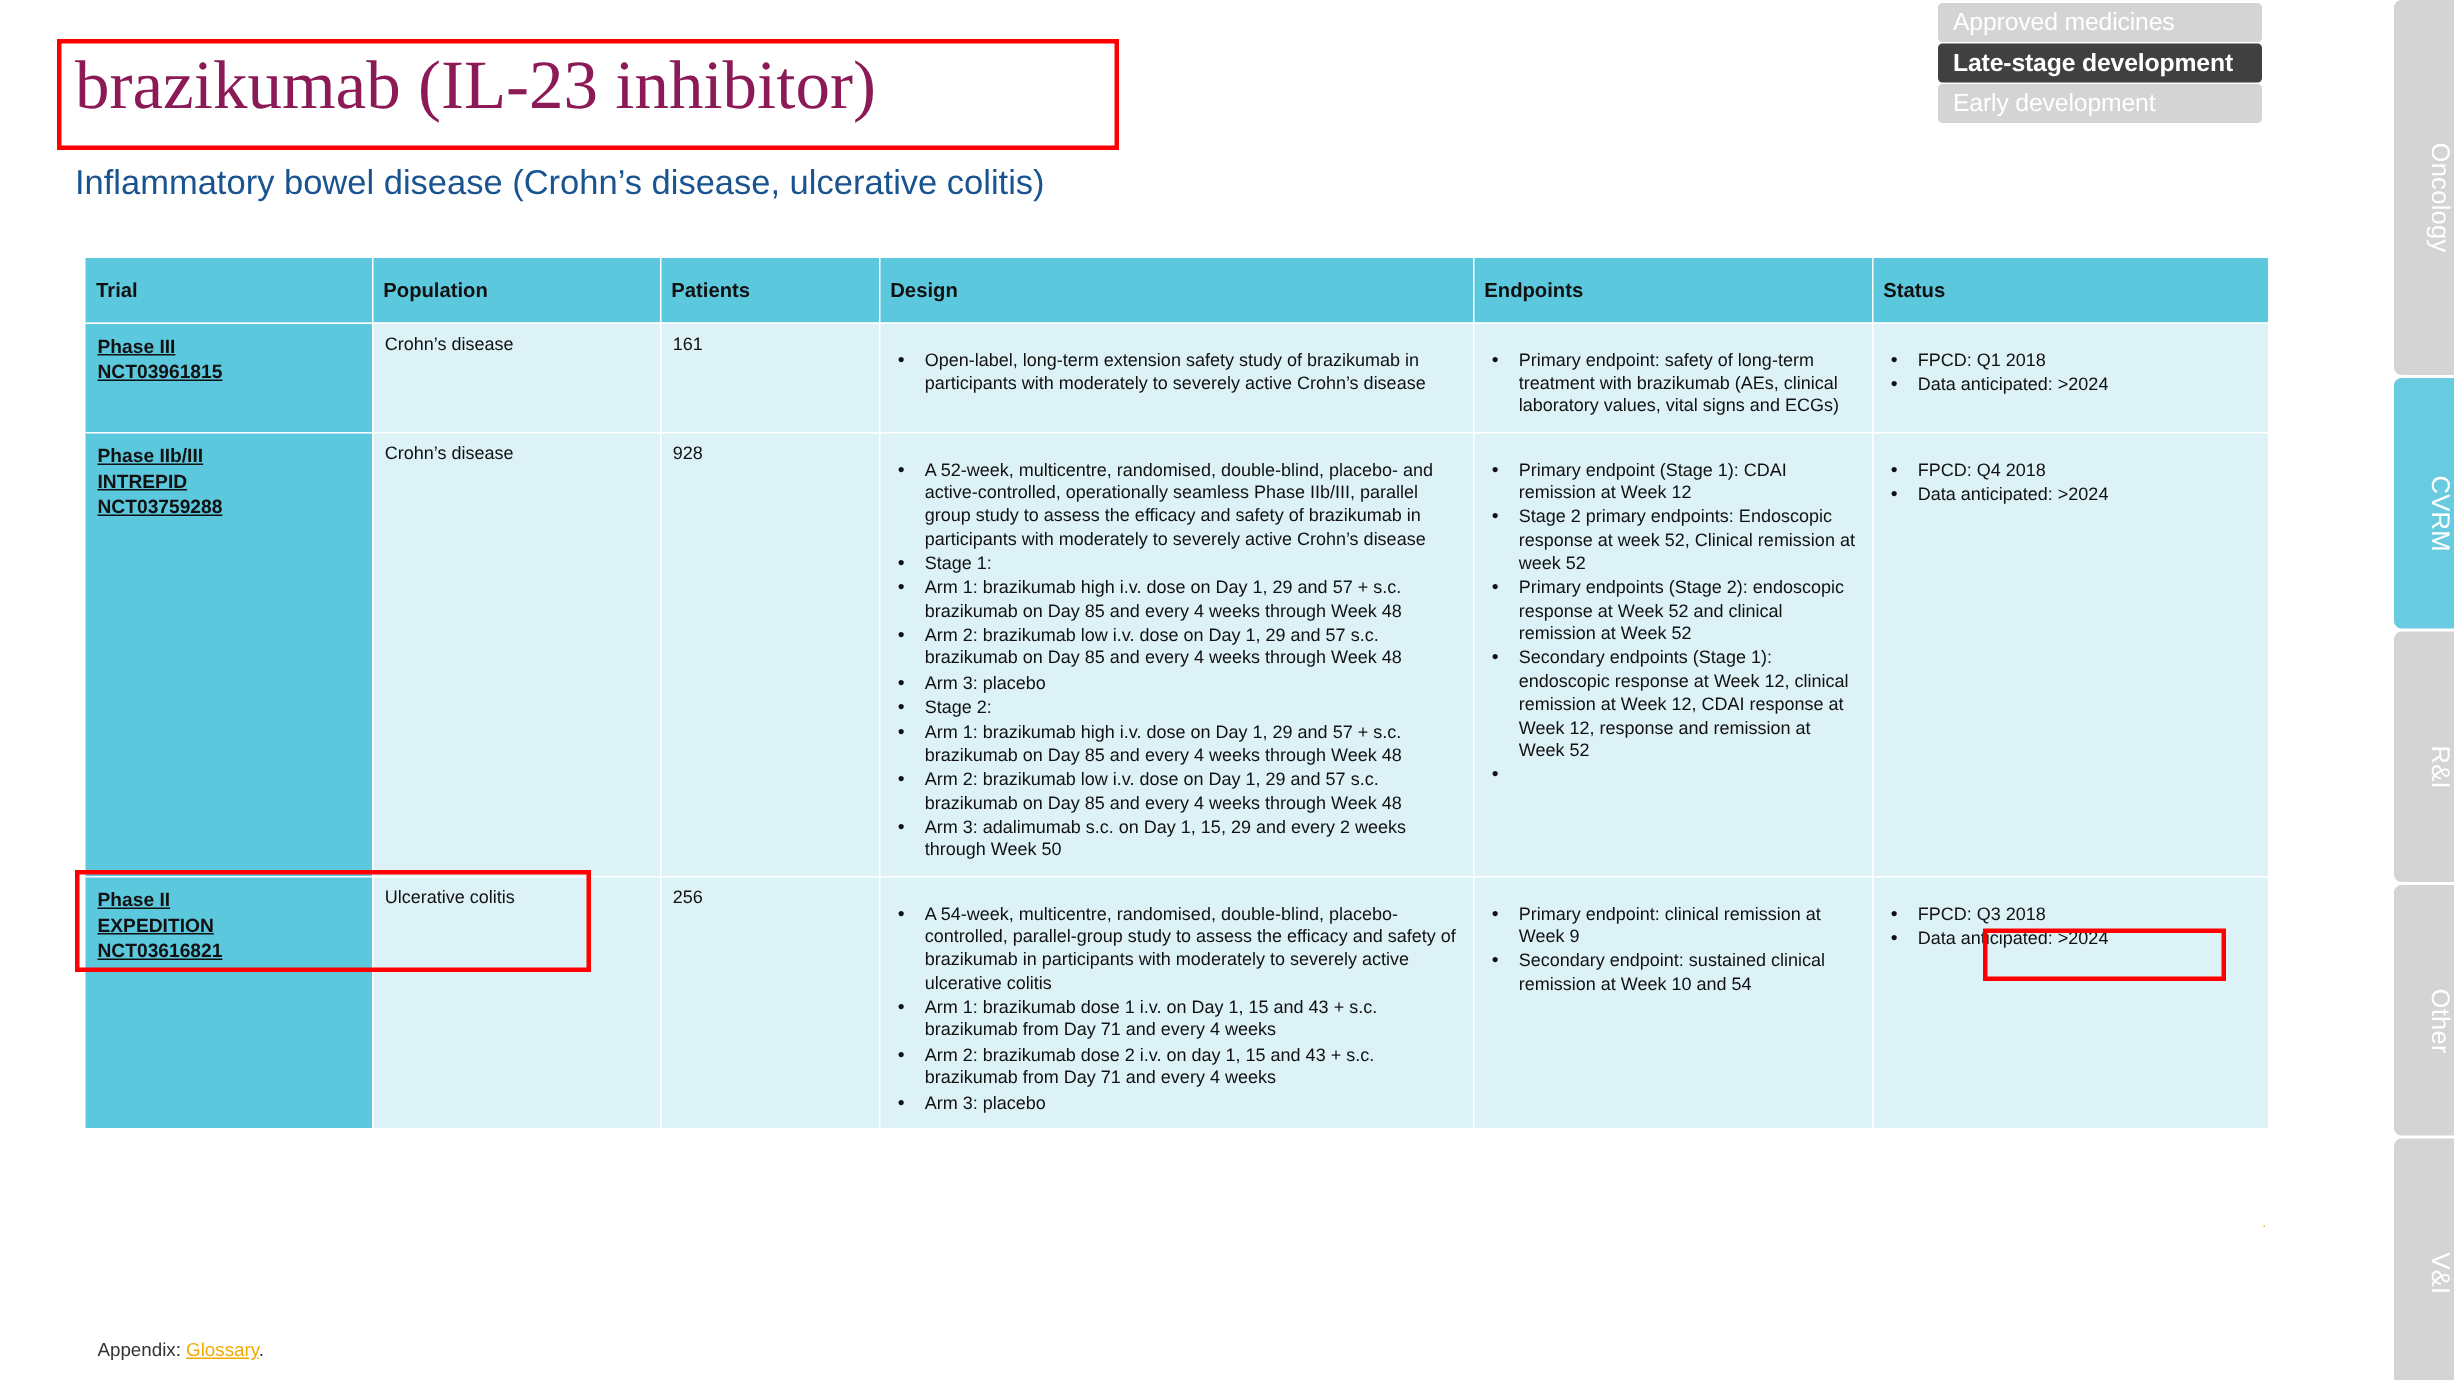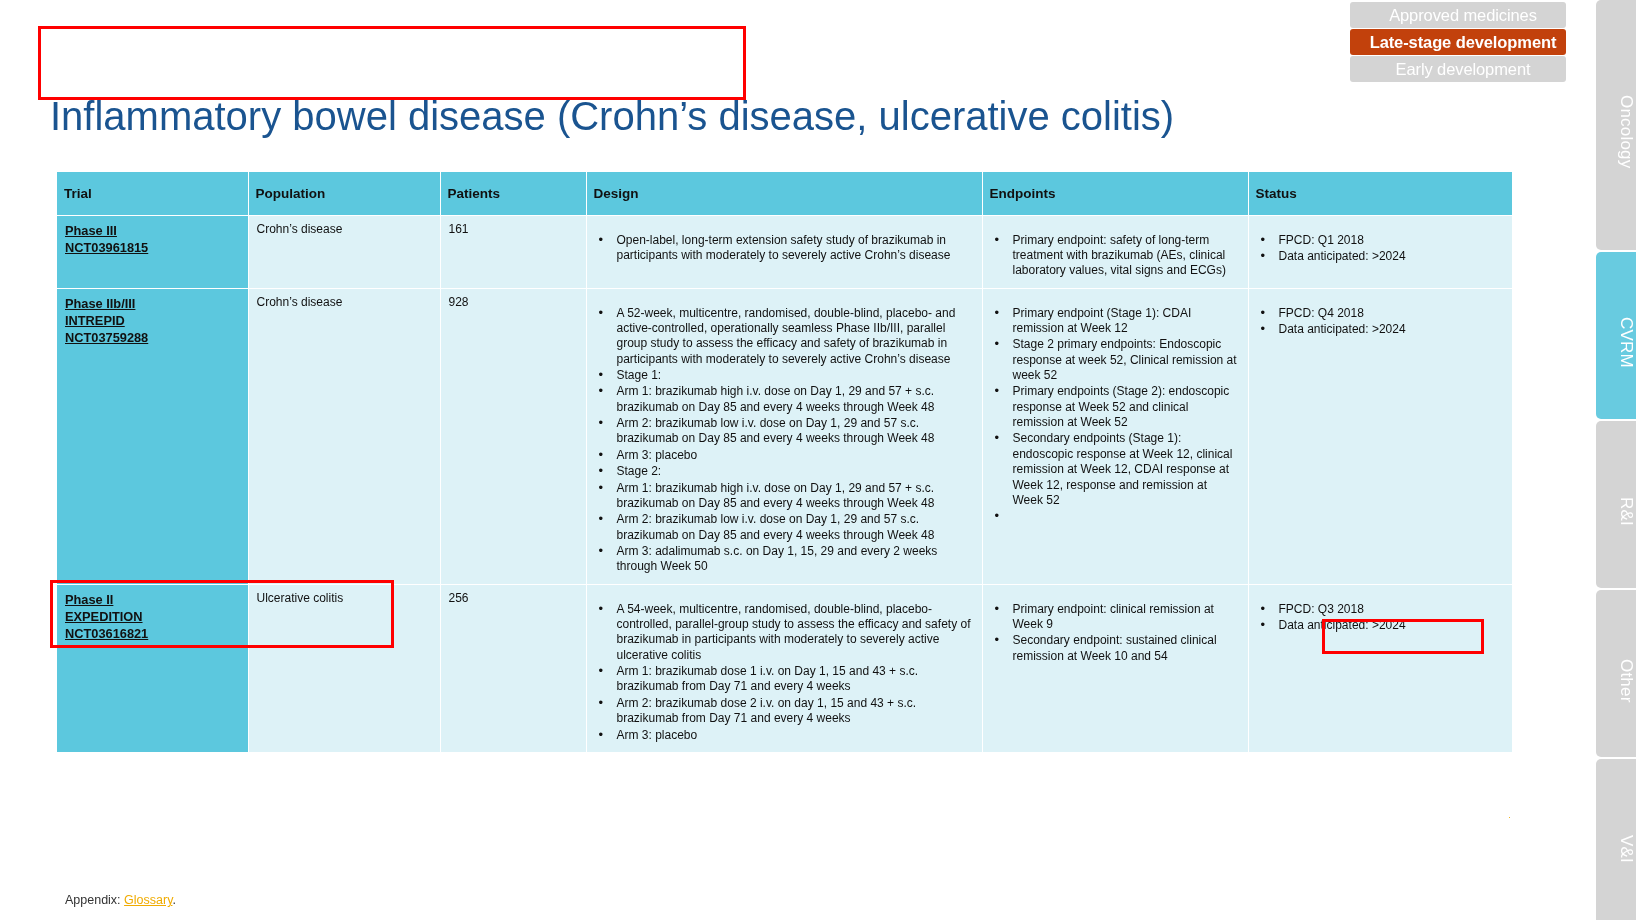--- a/index.html
+++ b/index.html
@@ -11,37 +11,36 @@
   }
   #slide {
     position: relative;
     width: 1636px; height: 920px;
     background: #ffffff;
   }
 
   
   .stage-tabs {
     position: absolute;
-    left: 1350px; top: 2px;
+    left: 1292px; top: 2px;
     width: 216px;
-    text-align: center;
   }
   .stage-tab {
     height: 26px;
     line-height: 26px;
     padding: 0 0 0 10px;
     font-size: 16.5px;
     color: #ffffff;
     background: #d4d4d4;
     border-radius: 3px;
     margin-bottom: 1px;
     white-space: nowrap;
     letter-spacing: -0.1px;
   }
-  .stage-tab.active { background: #c2410c; color: #ffffff; font-weight: bold; }
+  .stage-tab.active { background: #404040; color: #ffffff; font-weight: bold; }
 
   
   .ta-rail {
     position: absolute;
     right: 0; top: 0;
     width: 40px; height: 920px;
   }
   .ta-tab {
     position: absolute;
     right: 0;
@@ -66,22 +65,22 @@
     position: absolute;
     left: 50px; top: 34px;
     font-family: "Liberation Serif", serif;
     font-size: 46px;
     color: #8b1a57;
     white-space: nowrap;
     line-height: 1;
   }
   .indication-title {
     position: absolute;
-    left: 50px; top: 92px;
-    font-size: 40px;
+    left: 50px; top: 108px;
+    font-size: 23px;
     color: #1a5490;
     white-space: nowrap;
     line-height: 1.2;
   }
 
   
   .tbl {
     position: absolute;
     left: 57px; top: 172px;
     width: 1455px;
@@ -192,20 +191,21 @@
       </div>
     <div class="ta-tab" style="top:590px;height:167px;">
         <span>Other</span>
       </div>
     <div class="ta-tab" style="top:759px;height:167px;">
         <span>V&amp;I</span>
       </div>
 
   </div>
 
+  <div class="drug-title">brazikumab (IL-23 inhibitor)</div>
   <div class="indication-title">Inflammatory bowel disease (Crohn’s disease, ulcerative colitis)</div>
 
   <table class="tbl">
     <colgroup>
       <col class="c-trial">
         <col class="c-pop">
         <col class="c-pat">
       <col class="c-design">
         <col class="c-end">
         <col class="c-status">

